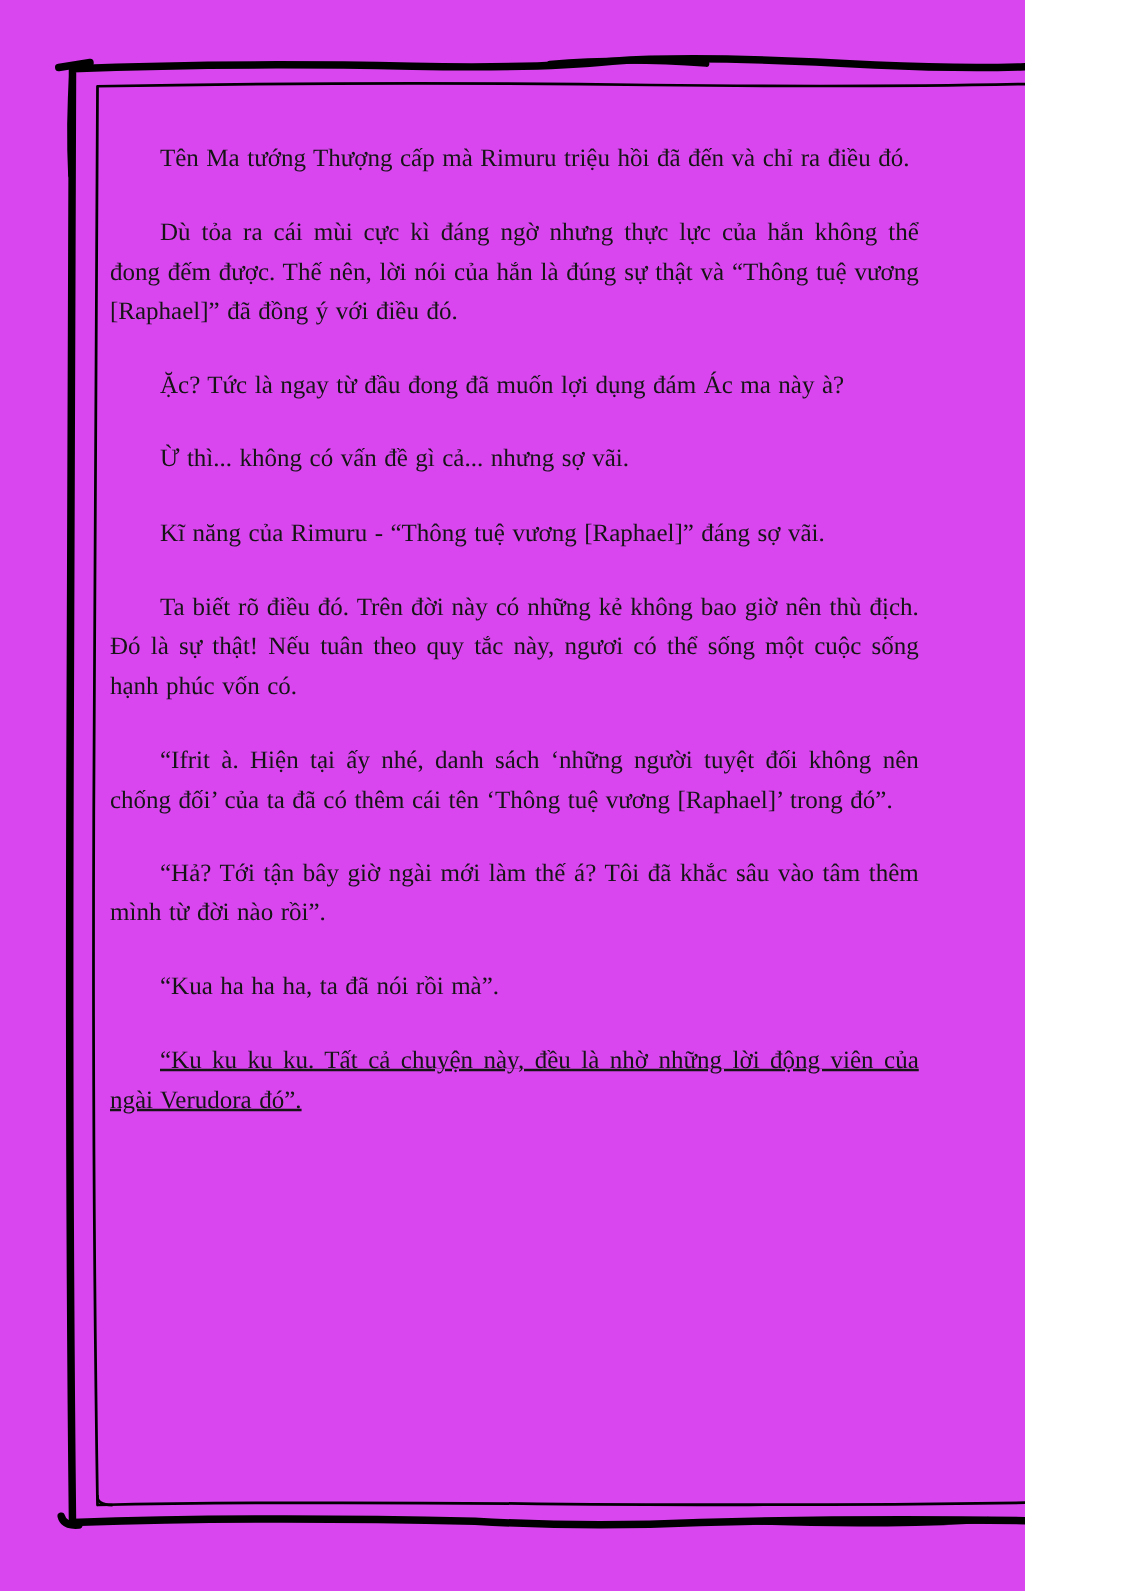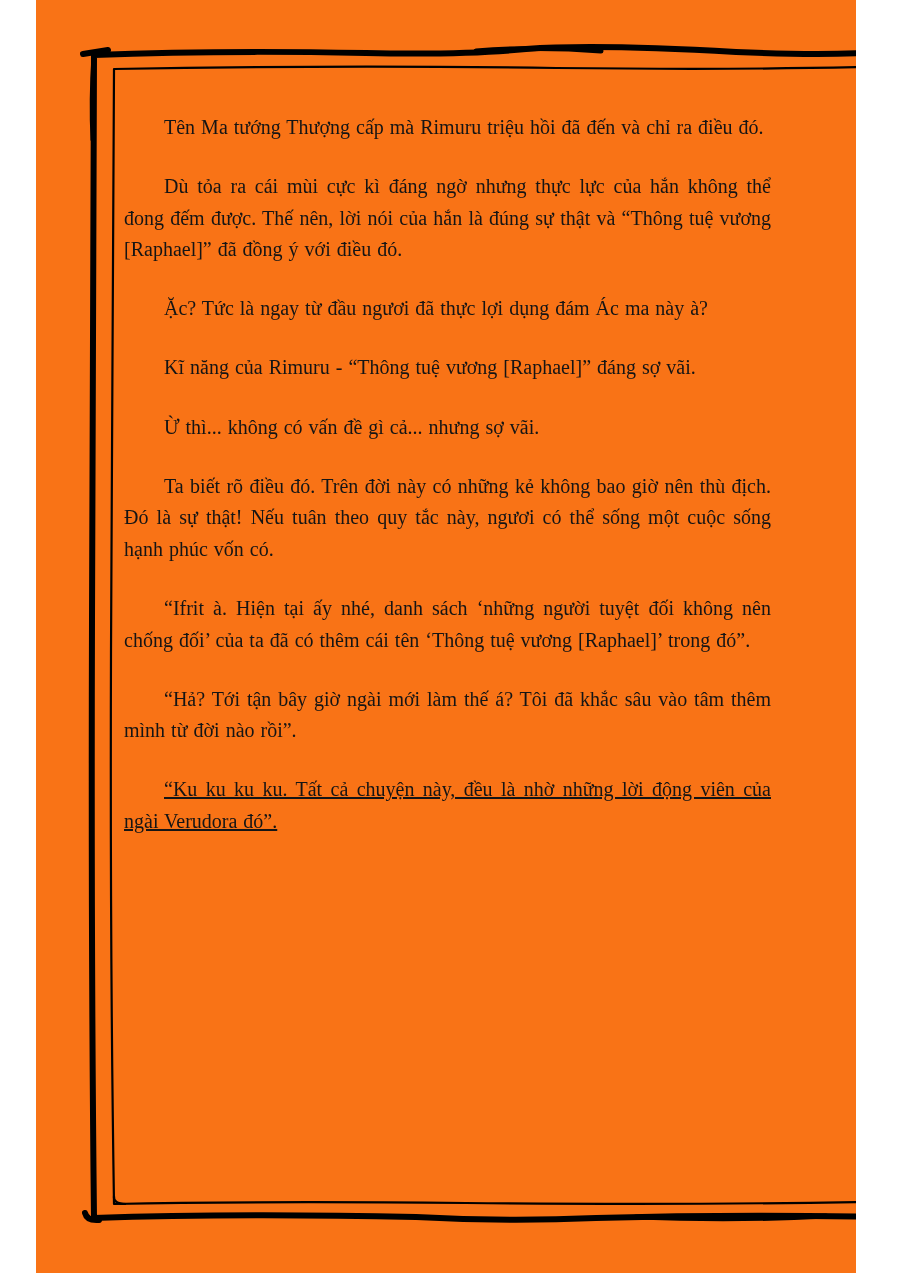--- a/index.html
+++ b/index.html
@@ -4,24 +4,23 @@
 <style>
   html, body {
     margin: 0;
     padding: 0;
     background: #ffffff;
   }
   .page {
     position: relative;
     width: 820px;
     height: 1273px;
-    background: #f97316;
+    background: #d946ef;
     overflow: hidden;
     font-family: "Liberation Serif", "DejaVu Serif", serif;
-    margin-left: 36px;
   }
   .frame-svg {
     position: absolute;
     left: 0;
     top: 0;
     width: 900px;
     height: 1273px;
     pointer-events: none;
   }
   .content {
@@ -72,22 +71,23 @@
              Q832,350 831,650 Q830,950 830,1202
              Q650,1205 430,1203 Q220,1201 78,1204
              Q74,950 75,650 Q76,350 78,69 Z" fill="none" stroke="#000000" stroke-width="2.2" stroke-linejoin="round"></path>
 
     <path d="M78,1196 Q77,1204 90,1204" fill="none" stroke="#000000" stroke-width="2.2"></path>
   </svg>
 
   <div class="content">
     <p>Tên Ma tướng Thượng cấp mà Rimuru triệu hồi đã đến và chỉ ra điều đó.</p>
     <p>Dù tỏa ra cái mùi cực kì đáng ngờ nhưng thực lực của hắn không thể đong đếm được. Thế nên, lời nói của hắn là đúng sự thật và “Thông tuệ vương [Raphael]” đã đồng ý với điều đó.</p>
-    <p>Ặc? Tức là ngay từ đầu ngươi đã thực lợi dụng đám Ác ma này à?</p>
+    <p>Ặc? Tức là ngay từ đầu đong đã muốn lợi dụng đám Ác ma này à?</p>
+    <p>Ừ thì... không có vấn đề gì cả... nhưng sợ vãi.</p>
     <p>Kĩ năng của Rimuru - “Thông tuệ vương [Raphael]” đáng sợ vãi.</p>
-    <p>Ừ thì... không có vấn đề gì cả... nhưng sợ vãi.</p>
     <p>Ta biết rõ điều đó. Trên đời này có những kẻ không bao giờ nên thù địch. Đó là sự thật! Nếu tuân theo quy tắc này, ngươi có thể sống một cuộc sống hạnh phúc vốn có.</p>
     <p>“Ifrit à. Hiện tại ấy nhé, danh sách ‘những người tuyệt đối không nên chống đối’ của ta đã có thêm cái tên ‘Thông tuệ vương [Raphael]’ trong đó”.</p>
     <p>“Hả? Tới tận bây giờ ngài mới làm thế á? Tôi đã khắc sâu vào tâm thêm mình từ đời nào rồi”.</p>
+    <p>“Kua ha ha ha, ta đã nói rồi mà”.</p>
     <p>“Ku ku ku ku. Tất cả chuyện này, đều là nhờ những lời động viên của ngài Verudora đó”.</p>
   </div>
 
 </div>
 
 </body></html>

